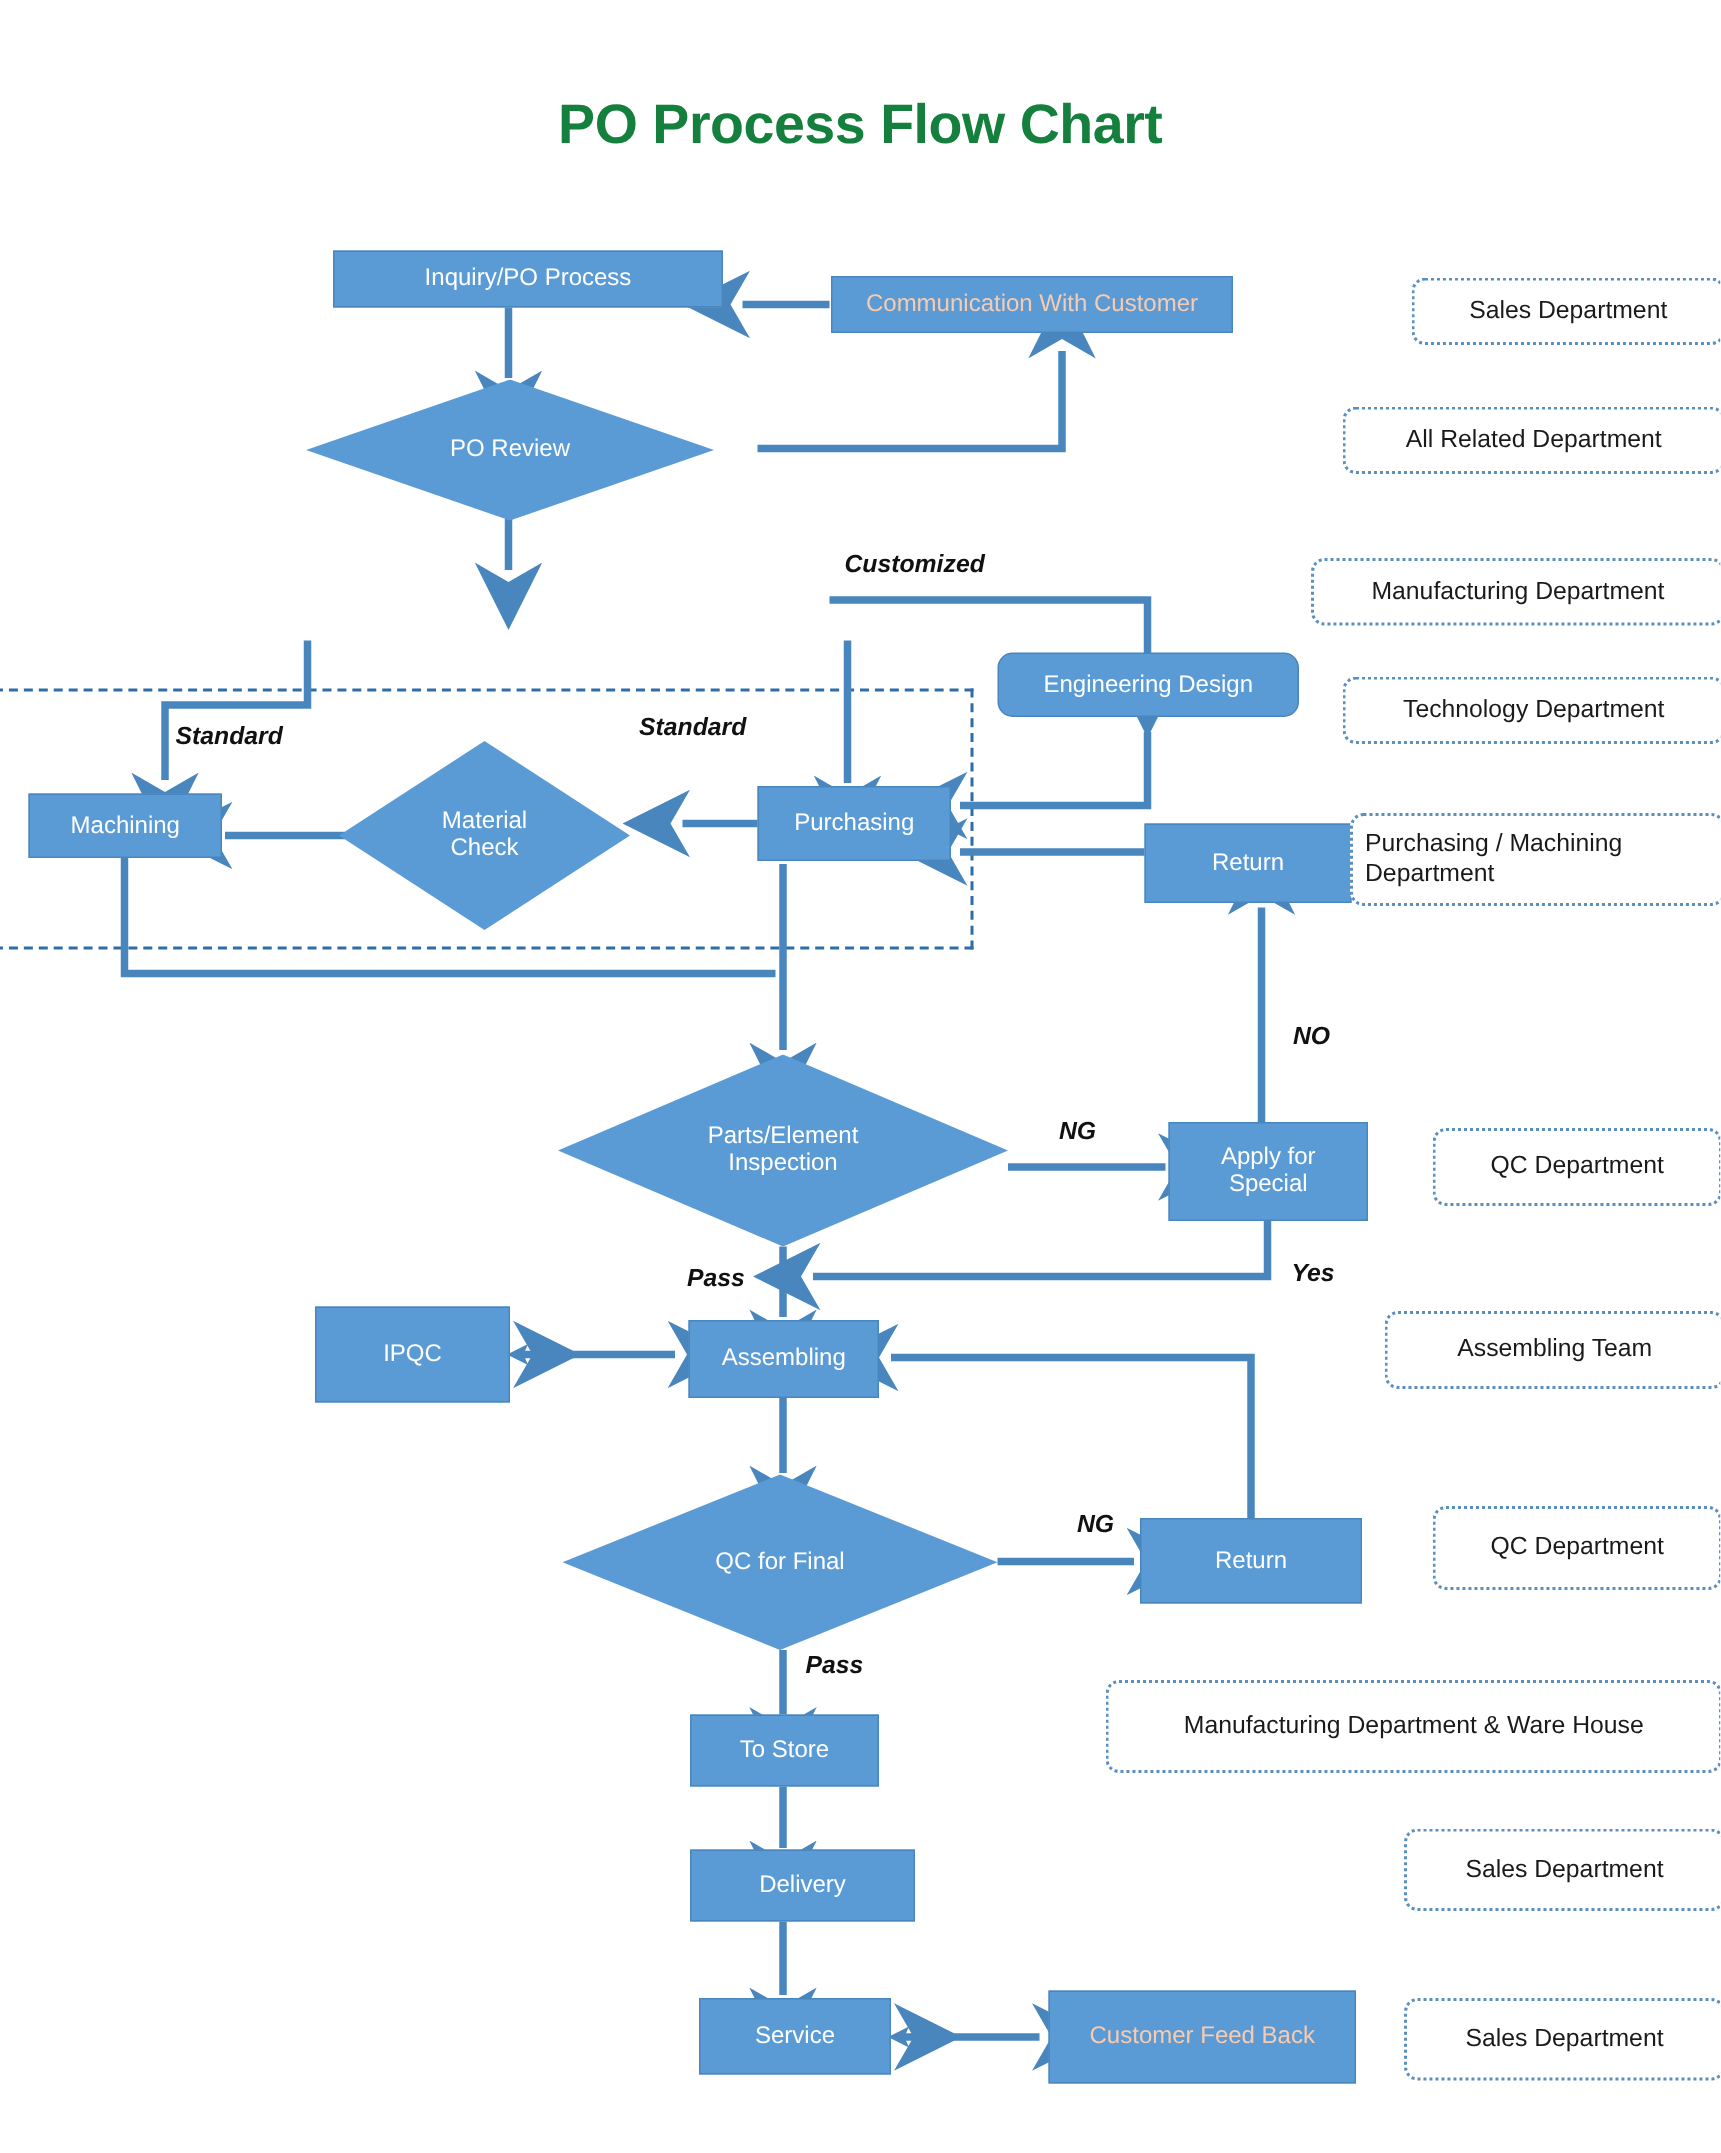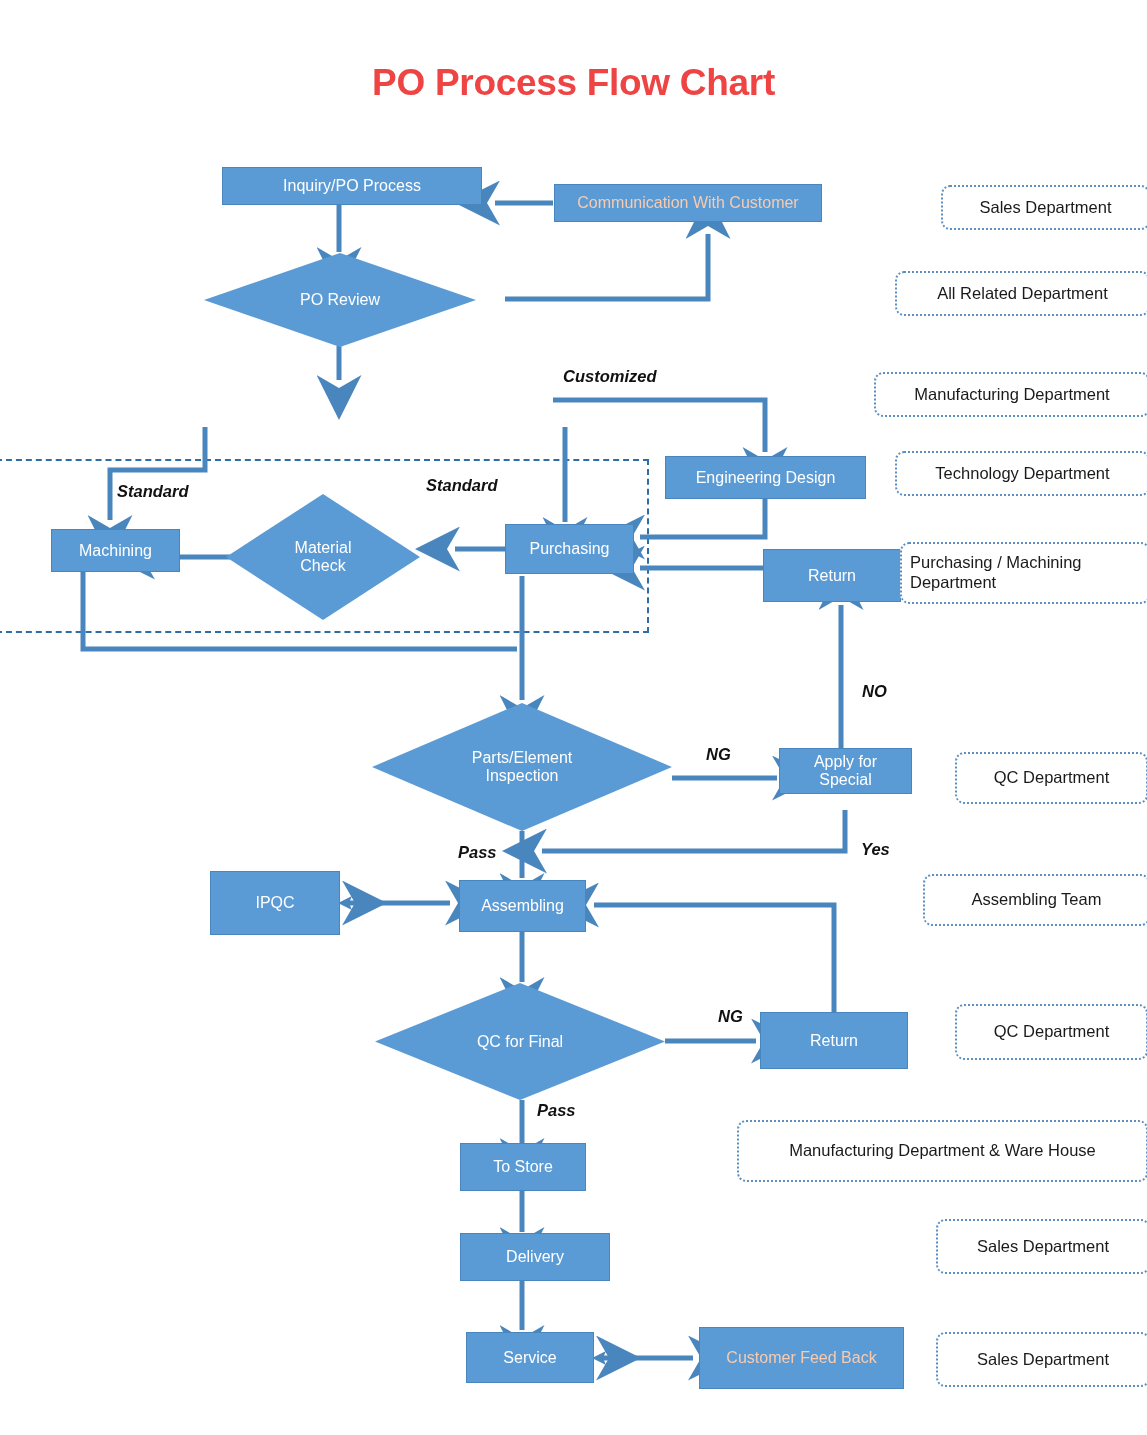--- a/index.html
+++ b/index.html
@@ -15,21 +15,21 @@
     font-family: "Liberation Sans", sans-serif;
     overflow: hidden;
   }
   #title {
     position: absolute;
     left: 0; top: 62px;
     width: 1147px;
     text-align: center;
     font-size: 37px;
     font-weight: bold;
-    color: #ef4444;
+    color: #15803d;
     letter-spacing: -0.3px;
   }
   .node {
     position: absolute;
     box-sizing: border-box;
     background: #5B9BD5;
     border: 1px solid #4A86BE;
     color: #ffffff;
     font-size: 16px;
     display: flex;
@@ -187,25 +187,25 @@
   </div>
 
   <div class="diamond-wrap" style="left:204px; top:253px; width:272px; height:94px;">
     <svg width="272" height="94" viewBox="0 0 272 94">
       <polygon points="136,0 272,47 136,94 0,47" fill="#5B9BD5"></polygon>
     </svg>
     <div class="diamond-label">PO Review</div>
   </div>
 
 
-  <div class="node" style="left:665px; top:456px; width:201px; height:43px;">
+  <div class="node" style="left:665px; top:435px; width:201px; height:43px;border-radius:10px;">
     <span>Engineering Design</span>
   </div>
 
-  <div class="node" style="left:19px; top:529px; width:129px; height:43px;margin-left:32px;">
+  <div class="node" style="left:19px; top:529px; width:129px; height:43px;">
     <span>Machining</span>
   </div>
 
   <div class="diamond-wrap" style="left:226px; top:494px; width:194px; height:126px;">
     <svg width="194" height="126" viewBox="0 0 194 126">
       <polygon points="97,0 194,63 97,126 0,63" fill="#5B9BD5"></polygon>
     </svg>
     <div class="diamond-label">
       <span>
         <span>Material</span><br>
@@ -227,21 +227,21 @@
       <polygon points="150,0 300,64 150,128 0,64" fill="#5B9BD5"></polygon>
     </svg>
     <div class="diamond-label">
       <span>
         <span>Parts/Element</span><br>
         <span>Inspection</span>
       </span>
     </div>
   </div>
 
-  <div class="node" style="left:779px; top:748px; width:133px; height:46px;">
+  <div class="node" style="left:779px; top:748px; width:133px; height:66px;">
     <span>
       <span>Apply for</span><br>
       <span>Special</span>
     </span>
   </div>
 
   <div class="node" style="left:210px; top:871px; width:130px; height:64px;">
     <span>IPQC</span>
   </div>
 

